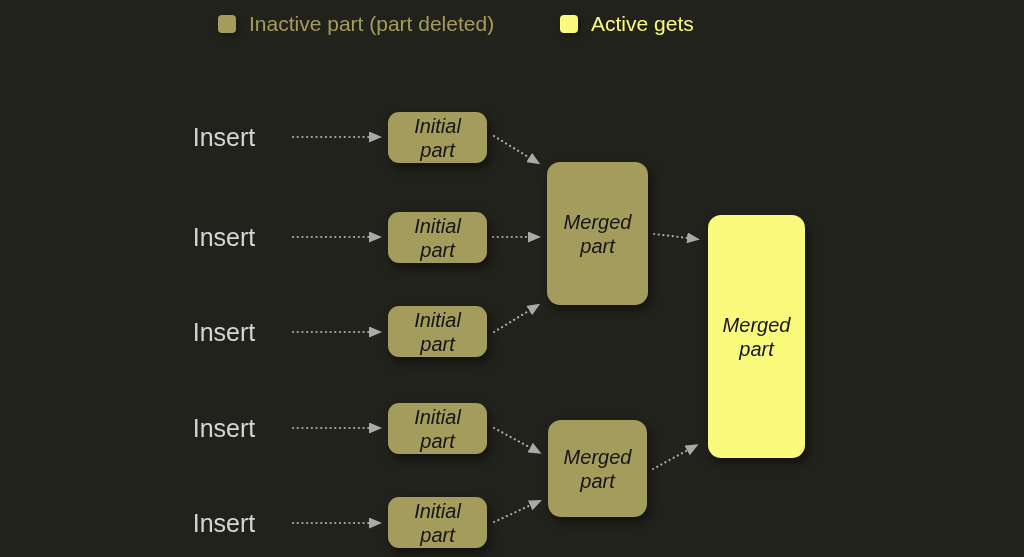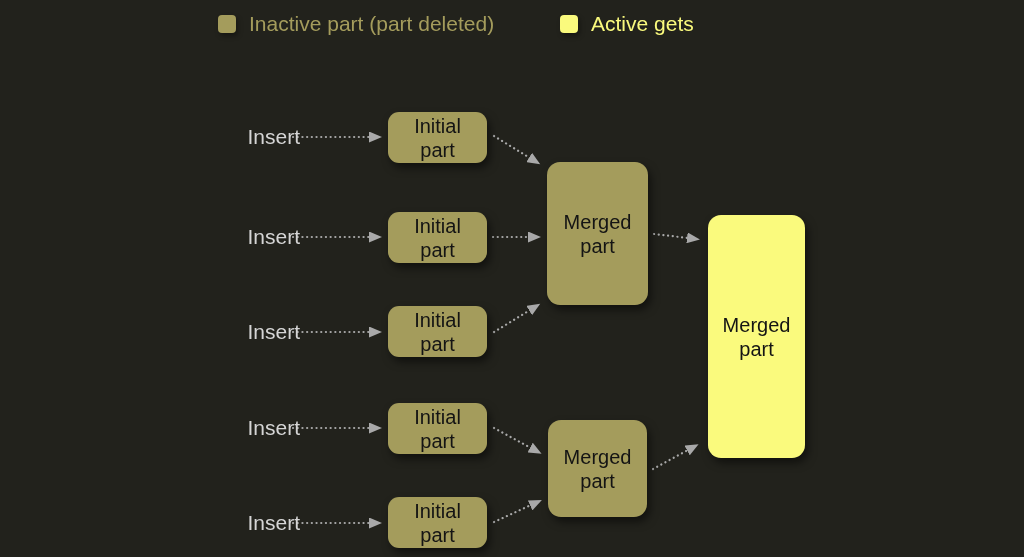--- a/index.html
+++ b/index.html
@@ -34,39 +34,40 @@
   }
   .swatch-inactive { background: var(--inactive-part, #a49c5c); }
   .swatch-active   { background: var(--active-part, #fafa7d); }
   .legend-label { font-size: 21px; line-height: 20px; white-space: nowrap; }
   .label-inactive { color: var(--inactive-part, #a49c5c); }
   .label-active   { color: var(--active-part, #fafa7d); }
 
   
   .insert-label {
     position: absolute;
-    left: 212px;
+    left: 180px;
     width: 88px;
-    text-align: right;
-    font-size: 21px;
+    text-align: center;
+    font-size: 25px;
     line-height: 26px;
     color: var(--insert-text, #d5d5d5);
   }
 
   
   .box {
     position: absolute;
     display: flex;
     align-items: center;
     justify-content: center;
     text-align: center;
     color: var(--box-text, #141414);
     font-size: 20px;
     line-height: 24px;
     box-shadow: 3px 5px 8px rgba(0,0,0,.5);
+    font-style: italic;
   }
   .box span { max-width: 74px; display: inline-block; }
   .initial {
     left: 388px; width: 99px; height: 51px;
     border-radius: 11px;
     background: var(--inactive-part, #a49c5c);
   }
   .merged {
     background: var(--inactive-part, #a49c5c);
     border-radius: 13px;

